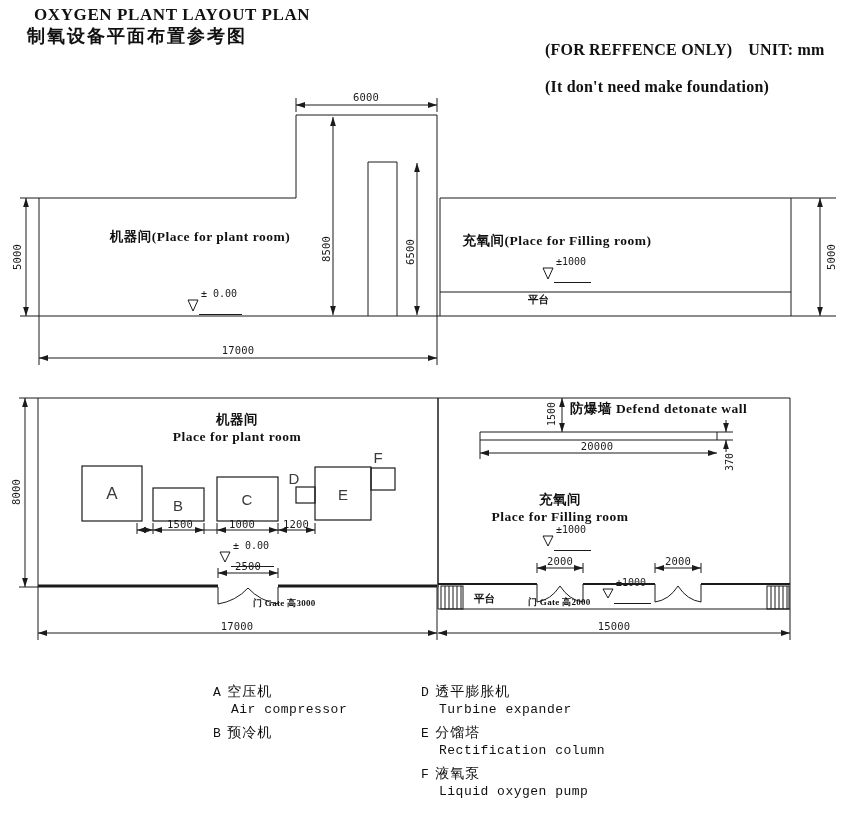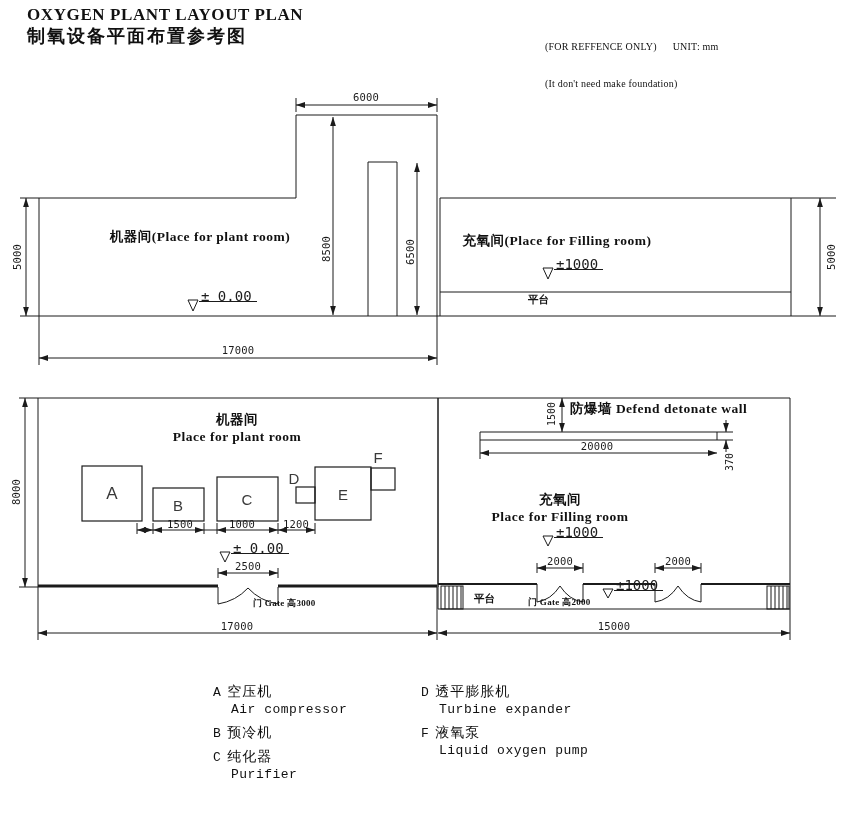--- a/index.html
+++ b/index.html
@@ -4,27 +4,27 @@
 <style>
   html,body{margin:0;padding:0;}
   body{width:847px;height:817px;background:#ffffff;position:relative;overflow:hidden;
        font-family:"Liberation Serif","DejaVu Serif",serif;color:#111;}
   svg.lines{position:absolute;left:0;top:0;}
   .t{position:absolute;white-space:nowrap;line-height:1;}
   .c{transform:translate(-50%,-50%);}
   .rot{transform:translate(-50%,-50%) rotate(-90deg);transform-origin:center;}
   .title-en{font-size:17px;font-weight:700;letter-spacing:.6px;}
   .title-cn{font-size:18px;font-weight:700;letter-spacing:2px;}
-  .note{font-size:10px;font-weight:400;letter-spacing:.2px;}
+  .note{font-size:16px;font-weight:700;letter-spacing:.2px;}
   .note .gap{display:inline-block;width:16px;}
   .room{font-weight:700;font-size:13.5px;letter-spacing:.5px;}
   .dim{font-family:"DejaVu Sans Mono","Liberation Mono",monospace;font-size:10.5px;letter-spacing:.2px;color:#1b1b1b;}
   .dim-sm{font-family:"DejaVu Sans Mono","Liberation Mono",monospace;font-size:10px;color:#1b1b1b;}
-  .lvl{font-family:"DejaVu Sans Mono","Liberation Mono",monospace;font-size:14px;color:#1b1b1b;
-       border-bottom:1px solid #1b1b1b;padding:1px 5px 2px 2px;height:10px;}
+  .lvl{font-family:"DejaVu Sans Mono","Liberation Mono",monospace;font-size:10px;color:#1b1b1b;
+       border-bottom:1px solid #1b1b1b;padding:1px 5px 15px 2px;height:10px;}
   .eq{font-family:"Liberation Sans","DejaVu Sans",sans-serif;font-size:15px;color:#3a3a3a;}
   .gate{font-size:9px;font-weight:700;letter-spacing:.3px;}
   .plat{font-size:10.5px;font-weight:700;}
   .wall-label{font-size:13.5px;font-weight:700;letter-spacing:.5px;}
   .legend{position:absolute;font-family:"Liberation Mono","DejaVu Sans Mono",monospace;font-size:13px;color:#111;margin-left:8px;}
   .legend .item{margin-bottom:7px;}
   .legend .l1{line-height:17px;letter-spacing:.5px;}
   .legend .l1 .cn{font-size:14px;margin-left:6px;letter-spacing:1px;}
   .legend .l2{line-height:17px;margin-left:18px;letter-spacing:.5px;}
 </style>
@@ -191,21 +191,21 @@
     <line x1="655" y1="563" x2="655" y2="573"></line>
     <line x1="701" y1="563" x2="701" y2="573"></line>
     <line x1="655" y1="568" x2="701" y2="568" marker-start="url(#arw)" marker-end="url(#arw)"></line>
 
     <polygon points="220,552 230,552 225,562"></polygon>
     <polygon points="543,536 553,536 548,546"></polygon>
     <polygon points="603,589 613,589 608,598"></polygon>
   </g>
 </svg>
 
-<div class="t title-en" style="left:27px;top:6px">OXYGEN PLANT LAYOUT PLAN</div>
+<div class="t title-en" style="left:34px;top:6px">OXYGEN PLANT LAYOUT PLAN</div>
 <div class="t title-cn" style="left:27px;top:27px">制氧设备平面布置参考图</div>
 <div class="t note" style="left:545px;top:42px">
   <span>(FOR REFFENCE ONLY)</span><span class="gap"></span><span>UNIT: mm</span>
 </div>
 <div class="t note" style="left:545px;top:79px">(It don't need make foundation)</div>
 
 <div class="t room c" style="left:200px;top:237px">机器间(Place for plant room)</div>
 <div class="t room c" style="left:557px;top:241px">充氧间(Place for Filling room)</div>
 <div class="t plat" style="left:528px;top:295px">平台</div>
 <div class="t lvl" style="left:199px;top:288px">± 0.00</div>
@@ -250,27 +250,27 @@
 <div class="t dim c" style="left:678px;top:561px">2000</div>
 
 <div class="legend" style="left:205px;top:684px;width:208px">
   <div class="item">
     <div class="l1"><span>A</span><span class="cn">空压机</span></div>
     <div class="l2">Air compressor</div>
   </div>
   <div class="item">
     <div class="l1"><span>B</span><span class="cn">预冷机</span></div>
   </div>
-  <div class="item">
-    <div class="l1"><span>C</span><span class="cn">纯化器</span></div>
-    <div class="l2">Purifier</div>
-  </div>
 </div>
 <div class="legend" style="left:413px;top:684px;width:240px">
   <div class="item">
     <div class="l1"><span>D</span><span class="cn">透平膨胀机</span></div>
     <div class="l2">Turbine expander</div>
   </div>
   <div class="item">
+    <div class="l1"><span>E</span><span class="cn">分馏塔</span></div>
+    <div class="l2">Rectification column</div>
+  </div>
+  <div class="item">
     <div class="l1"><span>F</span><span class="cn">液氧泵</span></div>
     <div class="l2">Liquid oxygen pump</div>
   </div>
 </div>
 
 </body></html>

